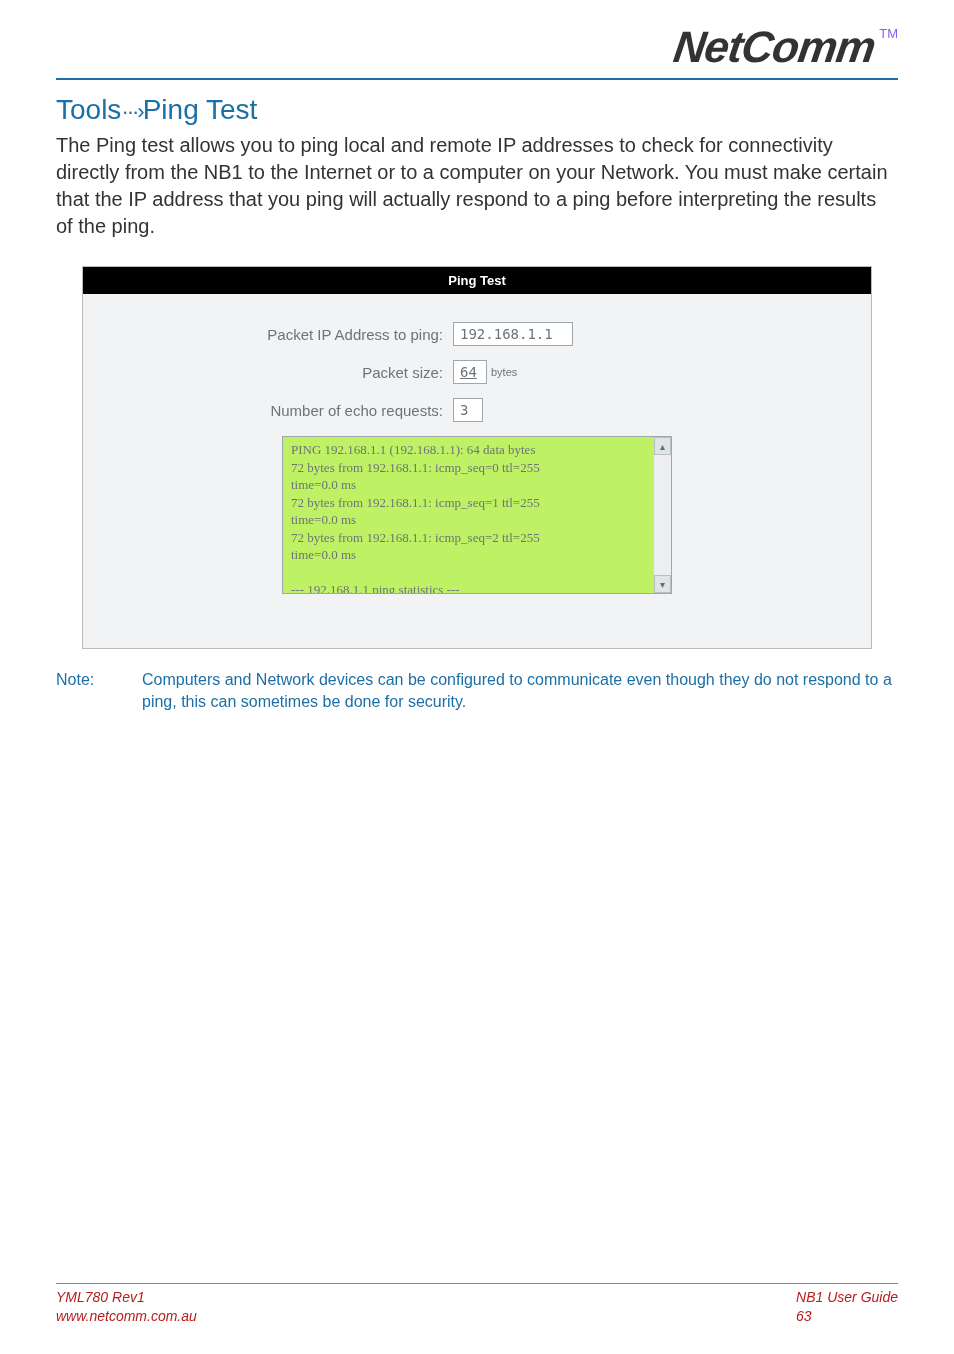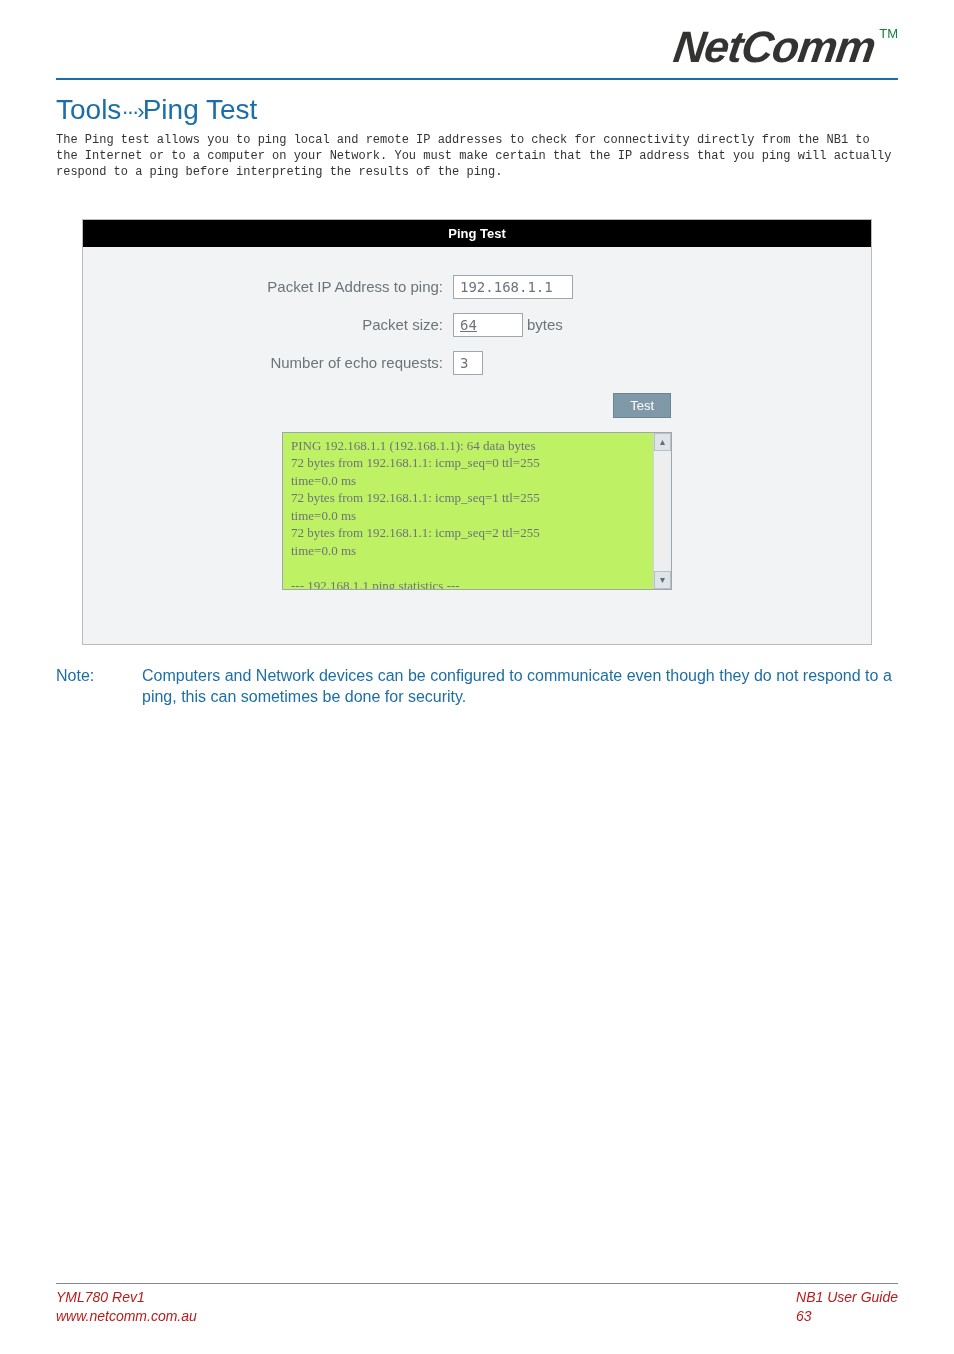--- a/index.html
+++ b/index.html
@@ -28,21 +28,21 @@
     font-family: Arial, sans-serif;
     font-size: 44px;
     font-weight: 900;
     font-style: italic;
     color: #333332;
     letter-spacing: -1px;
     transform: skewX(-8deg);
   }
   .tm {
     font-size: 13px;
-    color: #15803d;
+    color: #8b5cf6;
     margin-left: 4px;
     margin-top: 4px;
     font-family: Arial, sans-serif;
   }
   .hr {
     border: none;
     border-top: 2px solid #1c6fa6;
     margin-top: 6px;
     margin-bottom: 14px;
   }
@@ -51,25 +51,25 @@
     font-size: 28px;
     color: #1c6fa6;
     font-weight: 400;
     margin-bottom: 6px;
   }
   .arrow {
     font-size: 22px;
     letter-spacing: -2px;
   }
   .body-text {
-    font-family: Liberation Mono, monospace;
-    font-size: 12px;
+    font-family: Liberation Sans, sans-serif;
+    font-size: 20px;
     color: #333;
     line-height: 1.35;
-    margin-bottom: 38px;
+    margin-bottom: 26px;
   }
   .panel {
     width: 790px;
     margin: 0 auto 20px auto;
     border: 1px solid #bbb;
     background: #fff;
   }
   .panel-header {
     background: #000;
     color: #fff;
@@ -98,25 +98,25 @@
   }
   .form-input {
     font-family: monospace;
     font-size: 14px;
     color: #6d7478;
     background: #fff;
     border: 1px solid #9da7ad;
     padding: 3px 6px;
   }
   .ip-input { width: 120px; }
-  .size-input { width: 70px; text-decoration: underline; }
+  .size-input { width: 34px; text-decoration: underline; }
   .req-input { width: 30px; }
   .bytes-label {
     color: #6d7478;
-    font-size: 15px;
+    font-size: 11px;
     margin-left: 4px;
   }
   .test-row {
     display: flex;
     justify-content: flex-end;
     padding-right: 160px;
     margin: 18px 0 14px 0;
   }
   .test-btn {
     background: #7f99a8;
@@ -236,23 +236,20 @@
         <div class="form-label">Packet size:</div>
         <input class="form-input size-input" value="64" style="">
         <span class="bytes-label">bytes</span>
       </div>
 
       <div class="form-row">
         <div class="form-label">Number of echo requests:</div>
         <input class="form-input req-input" value="3" style="">
       </div>
 
-      <div class="test-row">
-        <button class="test-btn">Test</button>
-      </div>
 
       <div class="result-row">
         <div class="result-wrap">
           <textarea class="result-area" readonly="" style="">PING 192.168.1.1 (192.168.1.1): 64 data bytes
 72 bytes from 192.168.1.1: icmp_seq=0 ttl=255
 time=0.0 ms
 72 bytes from 192.168.1.1: icmp_seq=1 ttl=255
 time=0.0 ms
 72 bytes from 192.168.1.1: icmp_seq=2 ttl=255
 time=0.0 ms

